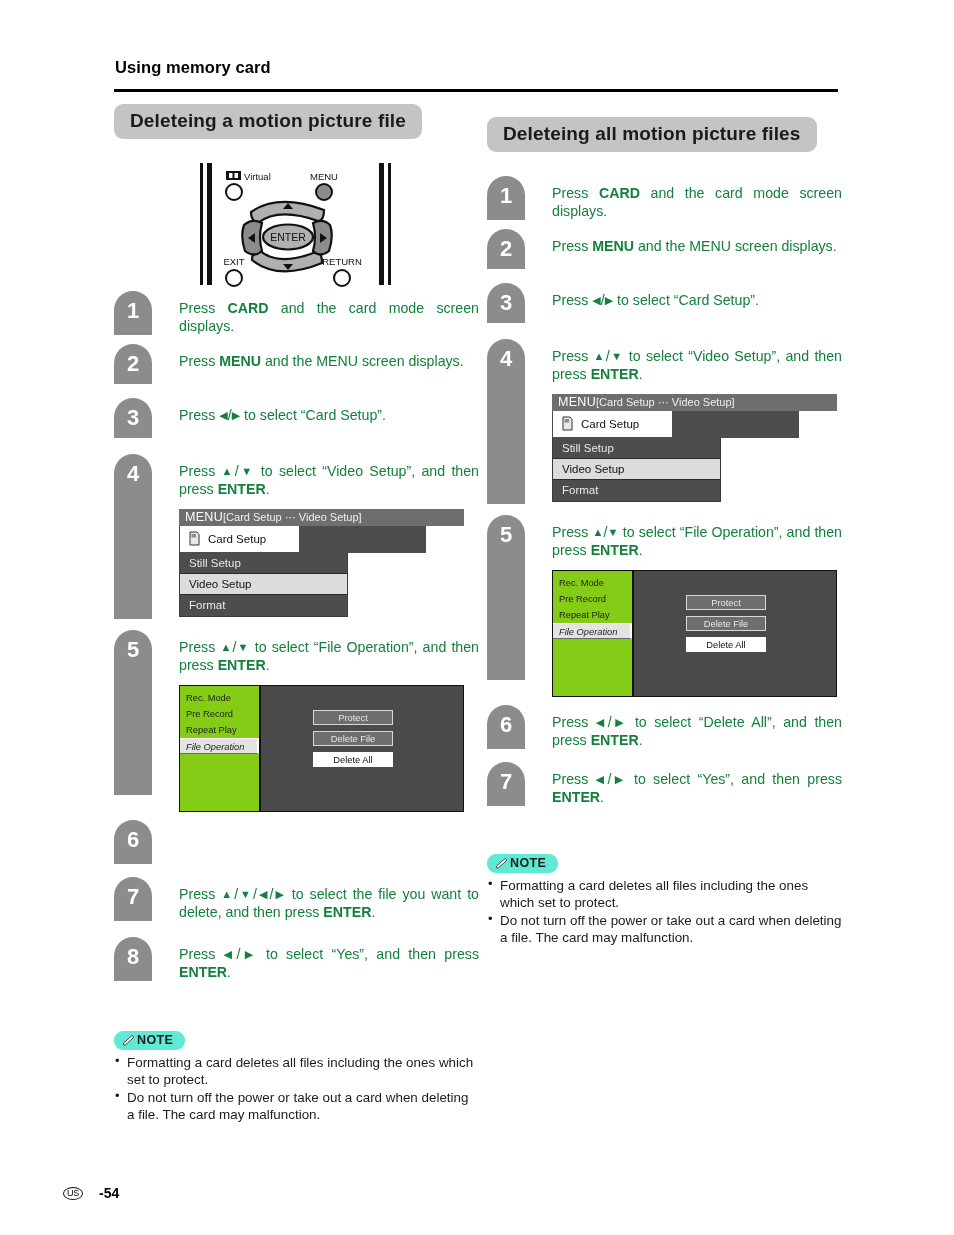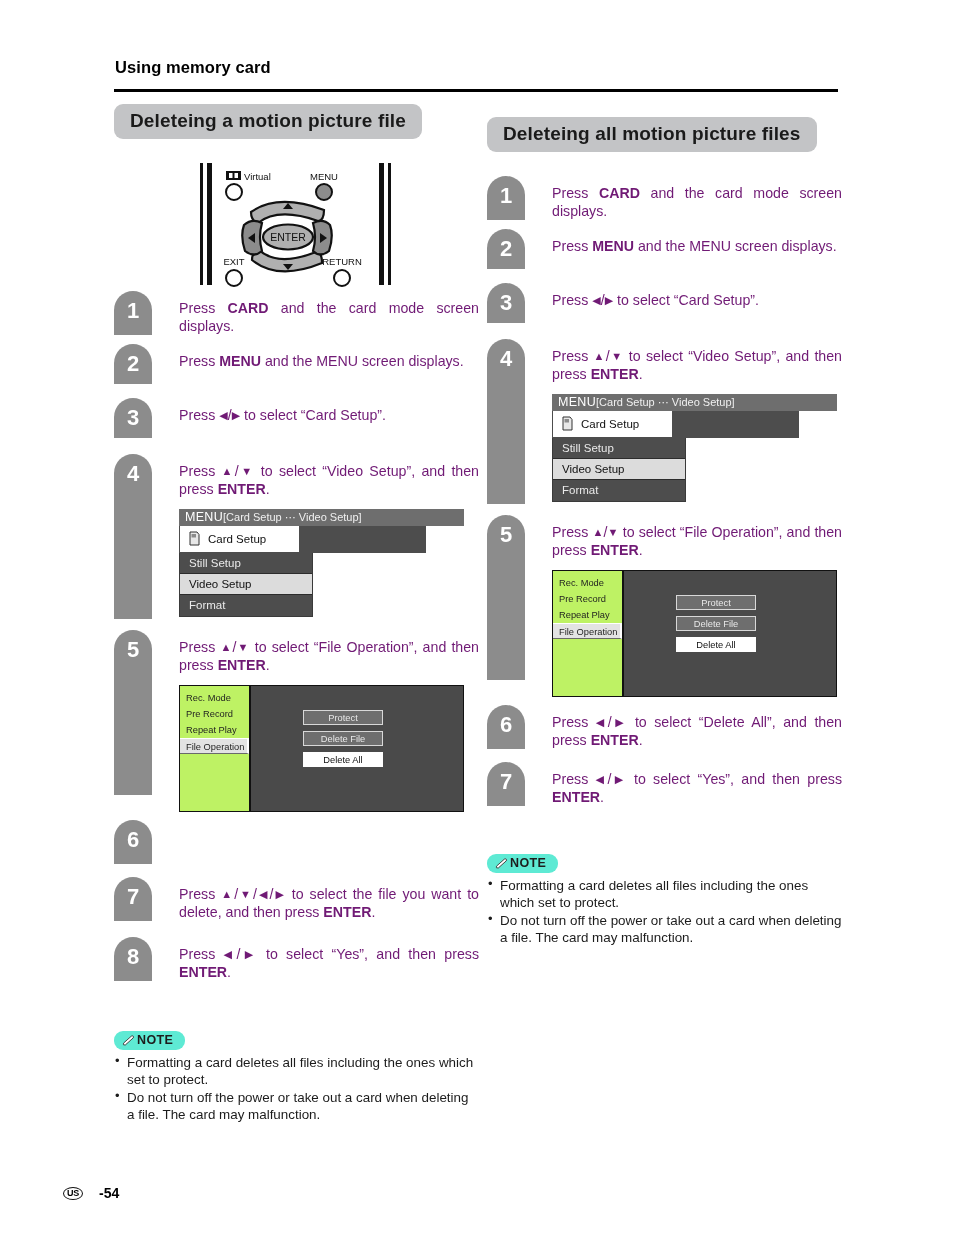--- a/index.html
+++ b/index.html
@@ -62,21 +62,21 @@
     padding-top: 9px;
   }
   .step-body {
     margin-left: 65px;
     padding-top: 8px;
     min-height: 42px;
   }
   .step-text {
     font-size: 14.2px;
     line-height: 1.30;
-    color: #701a75;
+    color: #15803d;
     text-align: justify;
     text-justify: inter-word;
   }
   .step-text.nojust { text-align: left; }
   .step-text b { font-weight: bold; }
   .arrow { font-size: 11px; letter-spacing: 0; position: relative; top: -1px; }
 
   
   .osd-menu { position: relative; margin-top: 10px; width: 285px; }
   .osd-titlebar {
@@ -87,39 +87,40 @@
   .osd-titlebar .m1 { font-size: 12.5px; letter-spacing: .3px; }
   .osd-titlebar .m2 { font-size: 11px; color: #f0f0f0; }
   .osd-tabrow { display: flex; height: 27px; }
   .osd-tab-active {
     width: 121px; background: #ffffff; border: 1px solid #4d4d4d; border-top: none;
     display: flex; align-items: center; padding-left: 9px;
     font-size: 11.5px; color: #111;
   }
   .osd-tab-blank { width: 126px; background: #4d4d4d; }
   .card-icon { width: 11px; height: 15px; margin-right: 8px; flex: none; }
-  .osd-list { width: 134px; border: 1px solid #3a3a3a; border-top: none; }
+  .osd-list { width: 169px; border: 1px solid #3a3a3a; border-top: none; }
   .osd-row {
     height: 21px; line-height: 21px; padding-left: 9px;
     font-size: 11.5px; background: #4d4d4d; color: #eaeaea;
     border-bottom: 1px solid #2c2c2c;
   }
   .osd-row.sel { background: #dcdcdc; color: #111; }
   .osd-row:last-child { border-bottom: none; }
 
   
   .osd-panel { margin-top: 10px; width: 285px; height: 127px; border: 1px solid #111; display: flex; }
-  .osd-panel-left { width: 71px; background: #bef264; border-right: 2px solid #111; padding-top: 4px; }
+  .osd-panel-left { width: 81px; background: #84cc16; border-right: 2px solid #111; padding-top: 4px; }
   .osd-panel-left .pl {
     height: 16px; line-height: 16px; padding-left: 6px;
     font-size: 9.3px; color: #1f1f1f;
   }
   .osd-panel-left .pl.sel {
     background: #e3e3e3; border-top: 1px solid #fff; border-bottom: 1px solid #6a6a6a;
     border-right: 2px solid #fff;
+    font-style: italic;
   }
   .osd-panel-right { flex: 1; background: #4a4a4a; position: relative; }
   .osd-btn {
     position: absolute; left: 52px; width: 80px; height: 15px;
     line-height: 15px; text-align: center; font-size: 9.3px;
     background: #6e6e6e; color: #e8e8e8; border: 1px solid #d8d8d8;
   }
   .osd-btn.white { background: #ffffff; color: #111; border-color: #ffffff; }
 
   
@@ -135,21 +136,21 @@
     font-size: 13.4px; line-height: 1.28; color: #1c1c1c; margin-bottom: 1px;
   }
   .note-item::before {
     content: "\2022"; position: absolute; left: 1px; top: -1px; font-size: 13px;
   }
 
   
   .footer { position: absolute; left: 63px; top: 1185px; display: flex; align-items: center; }
   .footer .usmark {
     border: 1.4px solid #111; border-radius: 50%;
-    font-size: 9px; font-weight: bold; padding: 1px 3px 1px 3px; line-height: 1;
+    font-size: 9px; font-weight: normal; padding: 1px 3px 1px 3px; line-height: 1;
     letter-spacing: -.2px;
     text-align: right;
   }
   .footer .pg { font-size: 14px; font-weight: bold; margin-left: 16px; }
 </style>
 </head>
 <body>
 
 <div class="page">
 

